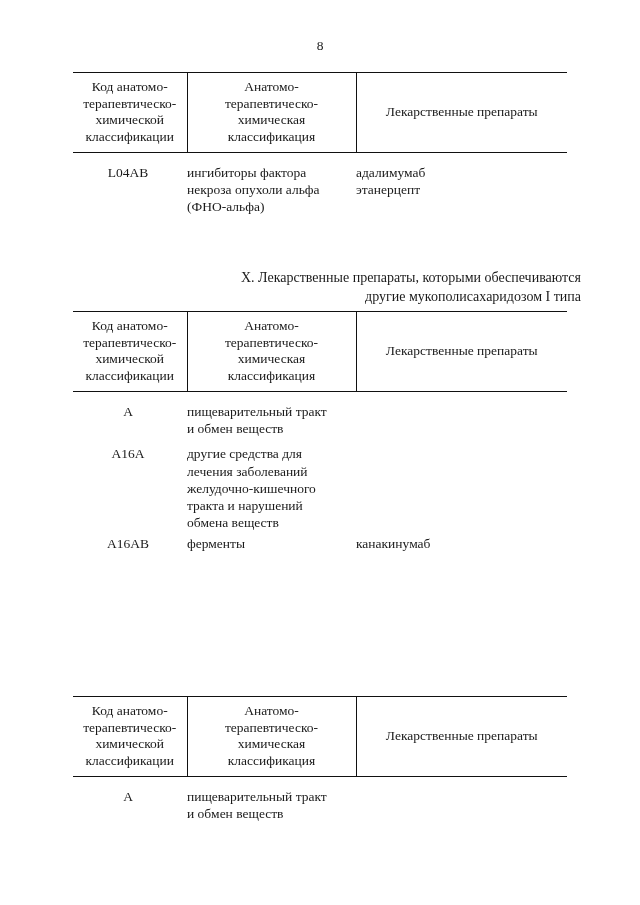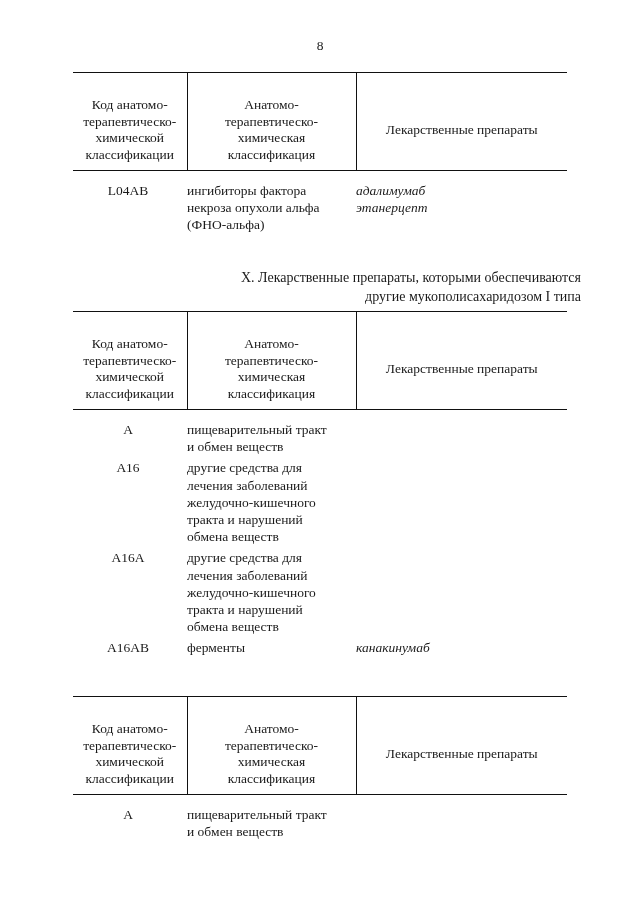--- a/index.html
+++ b/index.html
@@ -52,21 +52,21 @@
     font-size: 13.5px;
   }
   .atc-table col.c1 { width: 114px; }
   .atc-table col.c2 { width: 169px; }
   .atc-table col.c3 { width: 211px; }
 
   .atc-table thead th {
     font-weight: normal;
     text-align: center;
     vertical-align: top;
-    padding: 24px 4px 7px 4px;
+    padding: 6px 4px 7px 4px;
     line-height: 16.5px;
     border-top: 1.1px solid #111;
     border-bottom: 1.1px solid #111;
   }
   .atc-table thead th.hcol1,
   .atc-table thead th.hcol2 {
     border-right: 1.1px solid #111;
   }
   .atc-table thead th.hcol3 {
     vertical-align: middle;
@@ -94,21 +94,20 @@
   td.code-cell {
     text-align: center;
     padding-right: 0;
   }
   td.name-cell {
     padding-left: 6px;
     margin-left: 40px;
   }
   td.drug-cell {
     padding-left: 7px;
-    font-style: italic;
   }
 
   .cell-line { display: block; white-space: pre; }
 
   
   .section-heading {
     position: absolute;
     left: 87px;
     width: 494px;
     text-align: right;
@@ -216,31 +215,20 @@
             <span class="cell-line">пищеварительный тракт</span>
             <span class="cell-line">и обмен веществ</span>
           </td>
           <td class="drug-cell"></td>
         </tr>
         <tr class="gap-row">
             <td></td>
             <td></td>
             <td></td>
           </tr>
-        <tr>
-          <td class="code-cell">А16</td>
-          <td class="name-cell">
-            <span class="cell-line">другие средства для</span>
-            <span class="cell-line">лечения заболеваний</span>
-            <span class="cell-line">желудочно-кишечного</span>
-            <span class="cell-line">тракта и нарушений</span>
-            <span class="cell-line">обмена веществ</span>
-          </td>
-          <td class="drug-cell"></td>
-        </tr>
         <tr class="gap-row">
             <td></td>
             <td></td>
             <td></td>
           </tr>
         <tr>
           <td class="code-cell">А16А</td>
           <td class="name-cell">
             <span class="cell-line">другие средства для</span>
             <span class="cell-line">лечения заболеваний</span>

